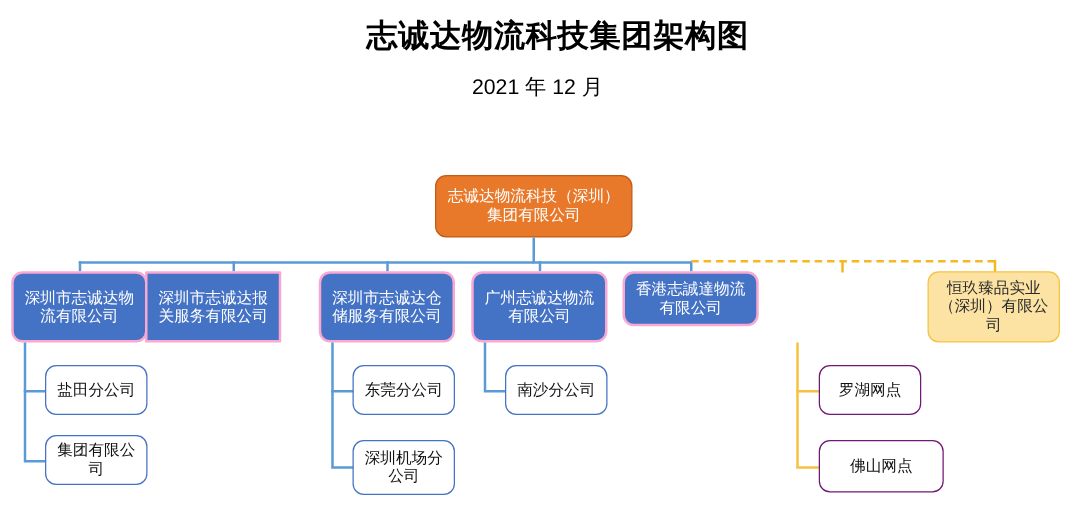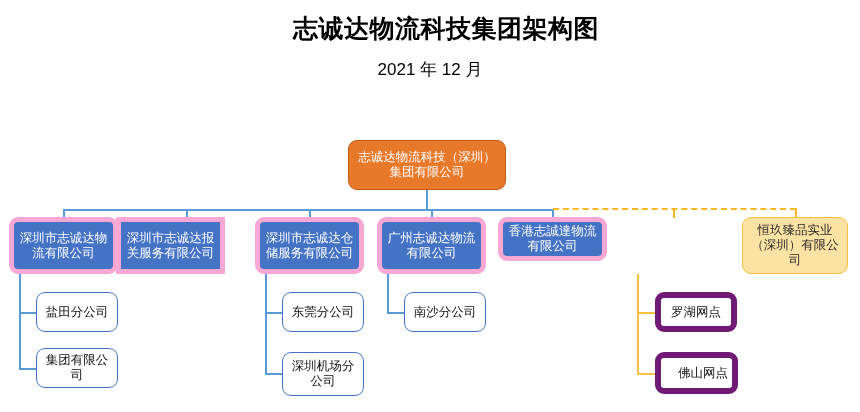--- a/index.html
+++ b/index.html
@@ -70,21 +70,21 @@
     background: #E8792B;
     border: 1px solid #C35B16;
     border-radius: 9px;
     color: #ffffff;
     font-size: 12.5px;
     font-weight: 400;
   }
 
   .node-l1 {
     background: #4472C4;
-    border: 5px solid #f9a8d4;
+    border: 2px solid #f9a8d4;
     color: #ffffff;
     font-size: 12.5px;
     font-weight: 400;
     justify-content: center;
   }
   .node-l1.rounded { border-radius: 9px; }
   .node-l1.square  { border-radius: 1px; }
 
   .node-l1y {
     background: #FCE3A4;
@@ -97,21 +97,21 @@
 
   .node-leaf {
     background: #FFFFFF;
     border: 1px solid #4472C4;
     border-radius: 9px;
     color: #111111;
     font-size: 12.5px;
   }
   .node-leaf-y {
     background: #FFFFFF;
-    border: 6px solid #701a75;
+    border: 1px solid #701a75;
     border-radius: 9px;
     color: #111111;
     font-size: 12.5px;
   }
 
   
   .conn {
     position: absolute;
     background: #5B9BD5;
   }
@@ -220,17 +220,17 @@
   </div>
 
   <div class="conn-y v" style="left:637px; top:274px; height:100px;"></div>
   <div class="conn-y h" style="left:637px; top:312px; width:19px;"></div>
   <div class="conn-y h" style="left:637px; top:373px; width:19px;"></div>
 
   <div class="node node-leaf-y" style="left:655px; top:292px; width:82px; height:40px;">
     <span class="txt">罗湖网点</span>
   </div>
 
-  <div class="node node-leaf-y" style="left:655px; top:352px; width:83px; height:42px;justify-content:flex-end;">
+  <div class="node node-leaf-y" style="left:655px; top:352px; width:100px; height:42px;">
     <span class="txt">佛山网点</span>
   </div>
 
 </div>
 
 </body></html>

